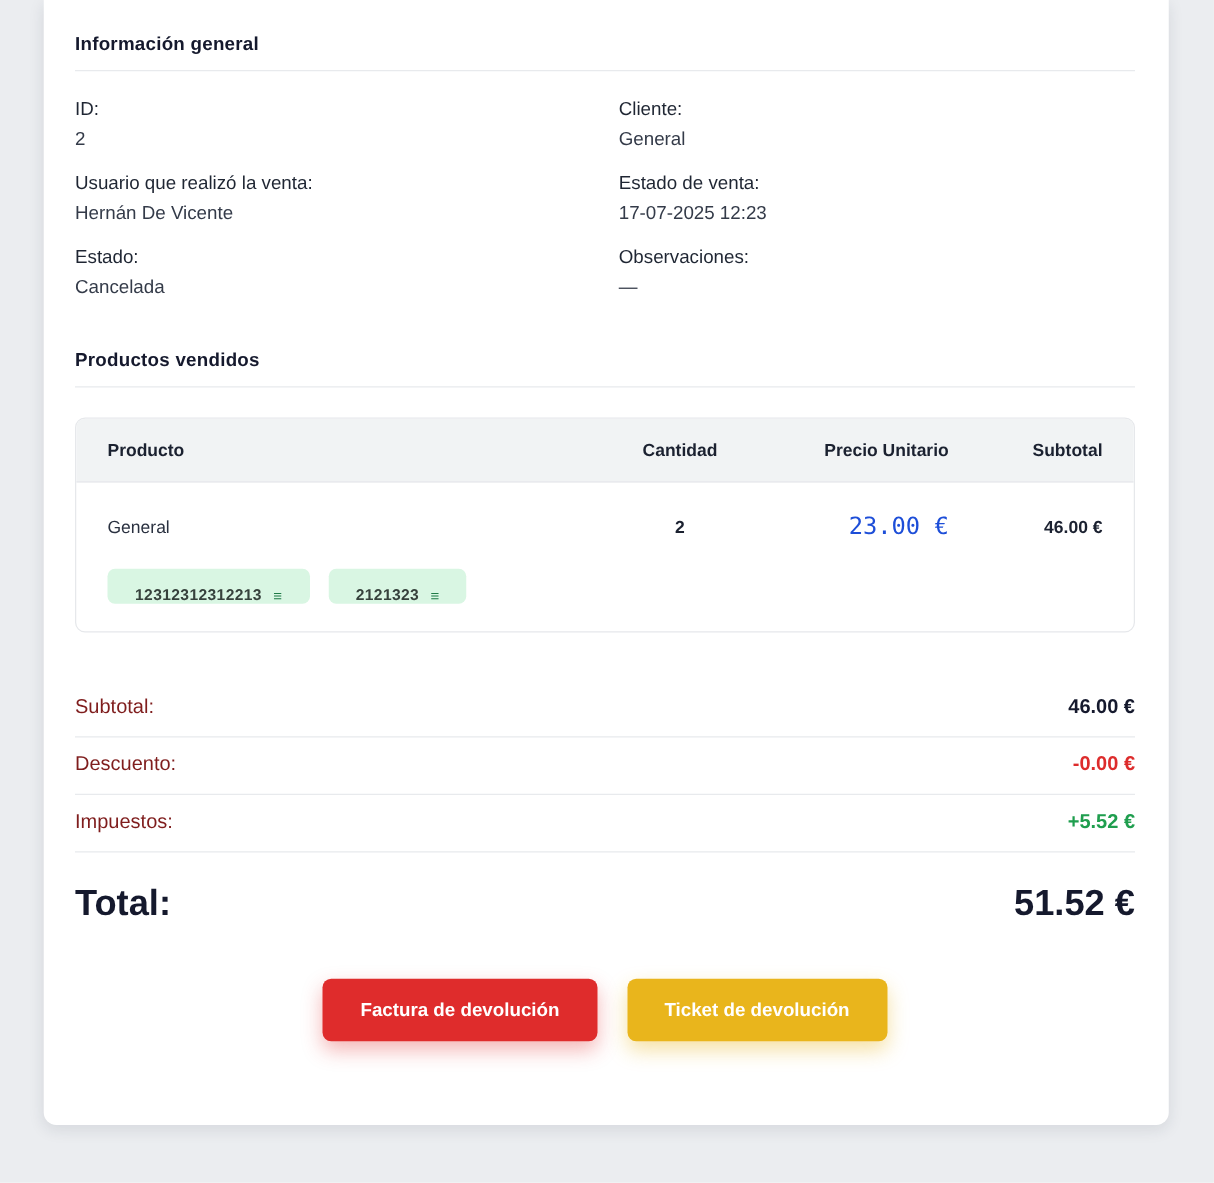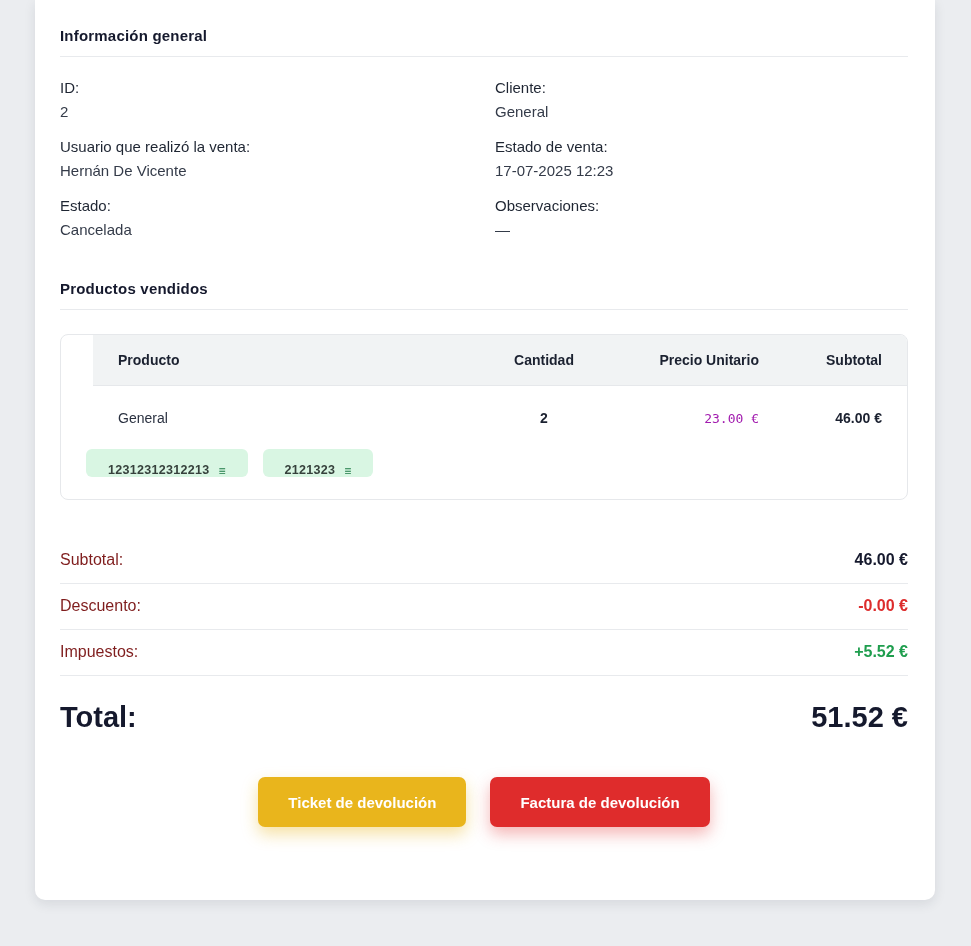--- a/index.html
+++ b/index.html
@@ -45,39 +45,39 @@
   }
   
   .products-section { margin-top: 42px; }
   .table-box {
     margin-top: 24px;
     border: 1px solid #e6e8eb;
     border-radius: 8px;
     overflow: hidden;
     background: #fff;
   }
-  .t-row { display: flex; align-items: center; margin-left: 32px; }
+  .t-row { display: flex; align-items: center; }
   .t-head {
     background: #f1f3f4;
     padding: 17px 25px;
     font-size: 14px;
     font-weight: 700;
     color: #1b2130;
     border-bottom: 1px solid #e6e8eb;
   }
   .t-body { padding: 24px 25px 22px 25px; }
   .col-product  { flex: 1; text-align: left; }
   .col-qty      { width: 140px; text-align: center; }
   .col-price    { width: 145px; text-align: right; }
   .col-subtotal { width: 123px; text-align: right; }
   .cell-product { font-size: 14px; color: #2a3140; }
   .cell-qty     { font-size: 14px; font-weight: 700; color: #1b2130; }
   .cell-price   {
     font-family: "DejaVu Sans Mono", "Liberation Mono", monospace;
-    font-size: 13px; color: #a21caf;
+    font-size: 19px; color: #1d4ed8;
   }
   .cell-subtotal { font-size: 14px; font-weight: 700; color: #1b2130; }
   .serials { display: flex; gap: 15px; margin-top: 23px; }
   .serial-pill {
     display: inline-flex;
     align-items: flex-end;
     justify-content: center;
     gap: 9px;
     background: #d9f6e3;
     border-radius: 6px;
@@ -223,17 +223,17 @@
       <span class="t-label">Impuestos:</span>
       <span class="t-value positive">+5.52 €</span>
     </div>
     <div class="grand-total">
       <span class="g-label">Total:</span>
       <span class="g-value">51.52 €</span>
     </div>
   </div>
 
   <div class="actions">
+    <button class="btn btn-invoice">Factura de devolución</button>
     <button class="btn btn-ticket">Ticket de devolución</button>
-    <button class="btn btn-invoice">Factura de devolución</button>
   </div>
 
 </div>
 
 </body></html>

